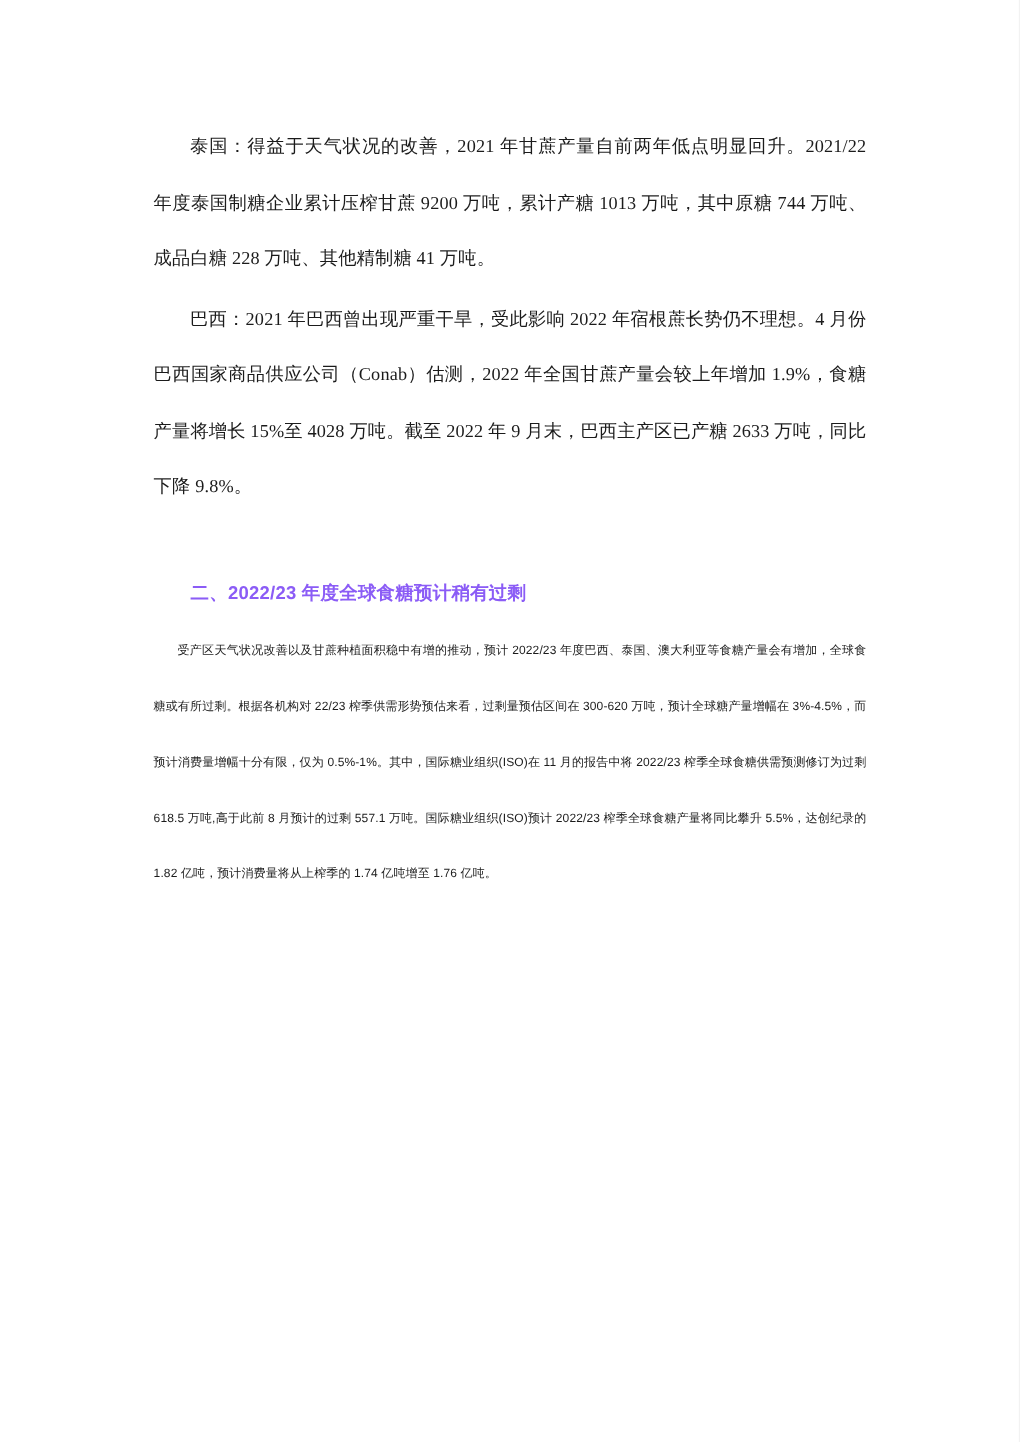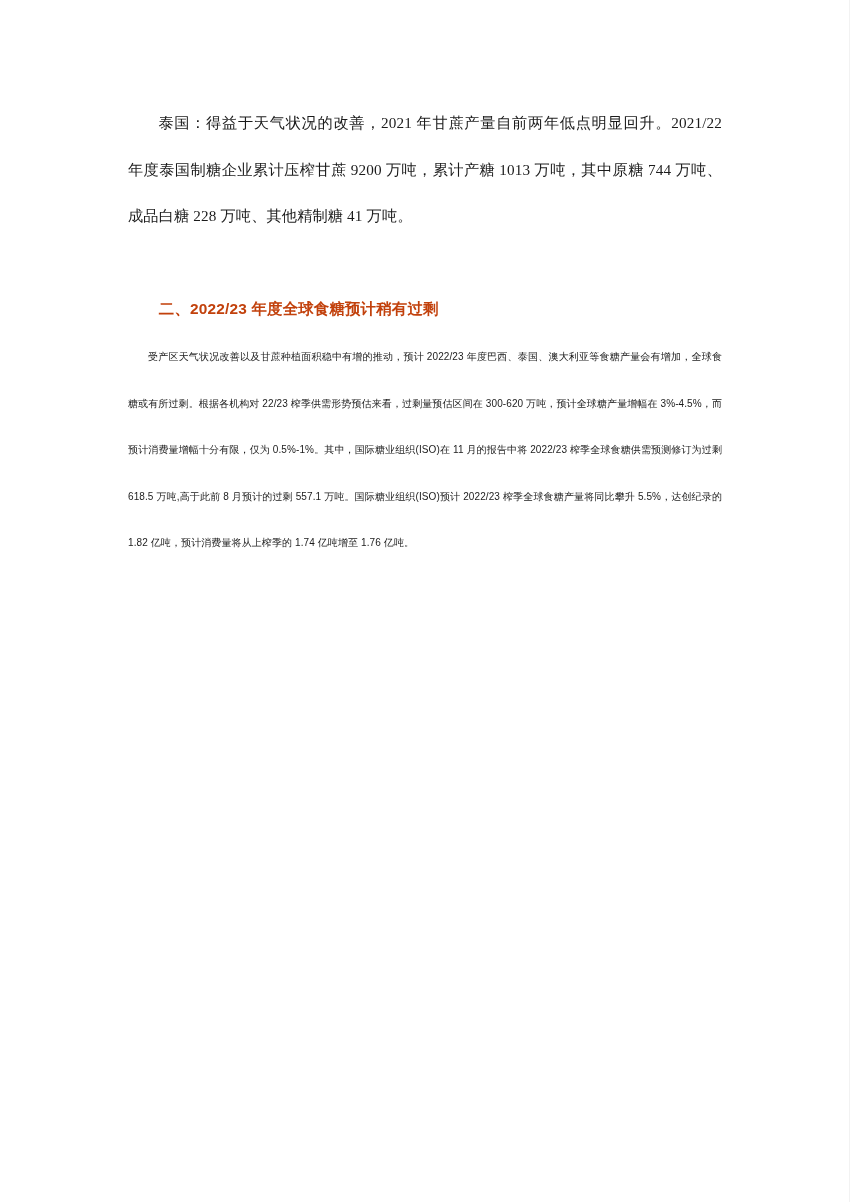--- a/index.html
+++ b/index.html
@@ -46,21 +46,21 @@
     line-height: 46.5px;
     letter-spacing: 0.1px;
   }
 
   .indent {
     text-indent: 2em;
   }
 
   .heading {
     margin: 0;
-    color: #c2410c;
+    color: #8b5cf6;
     font-family: "Liberation Sans", "DejaVu Sans", sans-serif;
     font-weight: bold;
     font-size: 15.4px;
     line-height: 46.5px;
     text-indent: 2em;
     letter-spacing: 0.2px;
   }
 
   .gap-para   { height: 4px; }
   .gap-before-heading { height: 42px; }
@@ -70,20 +70,21 @@
 </style>
 </head>
 <body>
 
 <div class="page">
   <div class="content">
 
     <div class="serif-sec">
       <p class="para indent">泰国：得益于天气状况的改善，2021 年甘蔗产量自前两年低点明显回升。2021/22 年度泰国制糖企业累计压榨甘蔗 9200 万吨，累计产糖 1013 万吨，其中原糖 744 万吨、成品白糖 228 万吨、其他精制糖 41 万吨。</p>
       <div class="gap-para"></div>
+      <p class="para indent">巴西：2021 年巴西曾出现严重干旱，受此影响 2022 年宿根蔗长势仍不理想。4 月份巴西国家商品供应公司（Conab）估测，2022 年全国甘蔗产量会较上年增加 1.9%，食糖产量将增长 15%至 4028 万吨。截至 2022 年 9 月末，巴西主产区已产糖 2633 万吨，同比下降 9.8%。</p>
     </div>
 
     <div class="gap-before-heading"></div>
 
     <div class="sans-sec">
       <h2 class="heading">二、2022/23 年度全球食糖预计稍有过剩</h2>
       <div class="gap-after-heading"></div>
       <p class="para indent">受产区天气状况改善以及甘蔗种植面积稳中有增的推动，预计 2022/23 年度巴西、泰国、澳大利亚等食糖产量会有增加，全球食糖或有所过剩。根据各机构对 22/23 榨季供需形势预估来看，过剩量预估区间在 300-620 万吨，预计全球糖产量增幅在 3%-4.5%，而预计消费量增幅十分有限，仅为 0.5%-1%。其中，国际糖业组织(ISO)在 11 月的报告中将 2022/23 榨季全球食糖供需预测修订为过剩 618.5 万吨,高于此前 8 月预计的过剩 557.1 万吨。国际糖业组织(ISO)预计 2022/23 榨季全球食糖产量将同比攀升 5.5%，达创纪录的 1.82 亿吨，预计消费量将从上榨季的 1.74 亿吨增至 1.76 亿吨。</p>
     </div>
 

